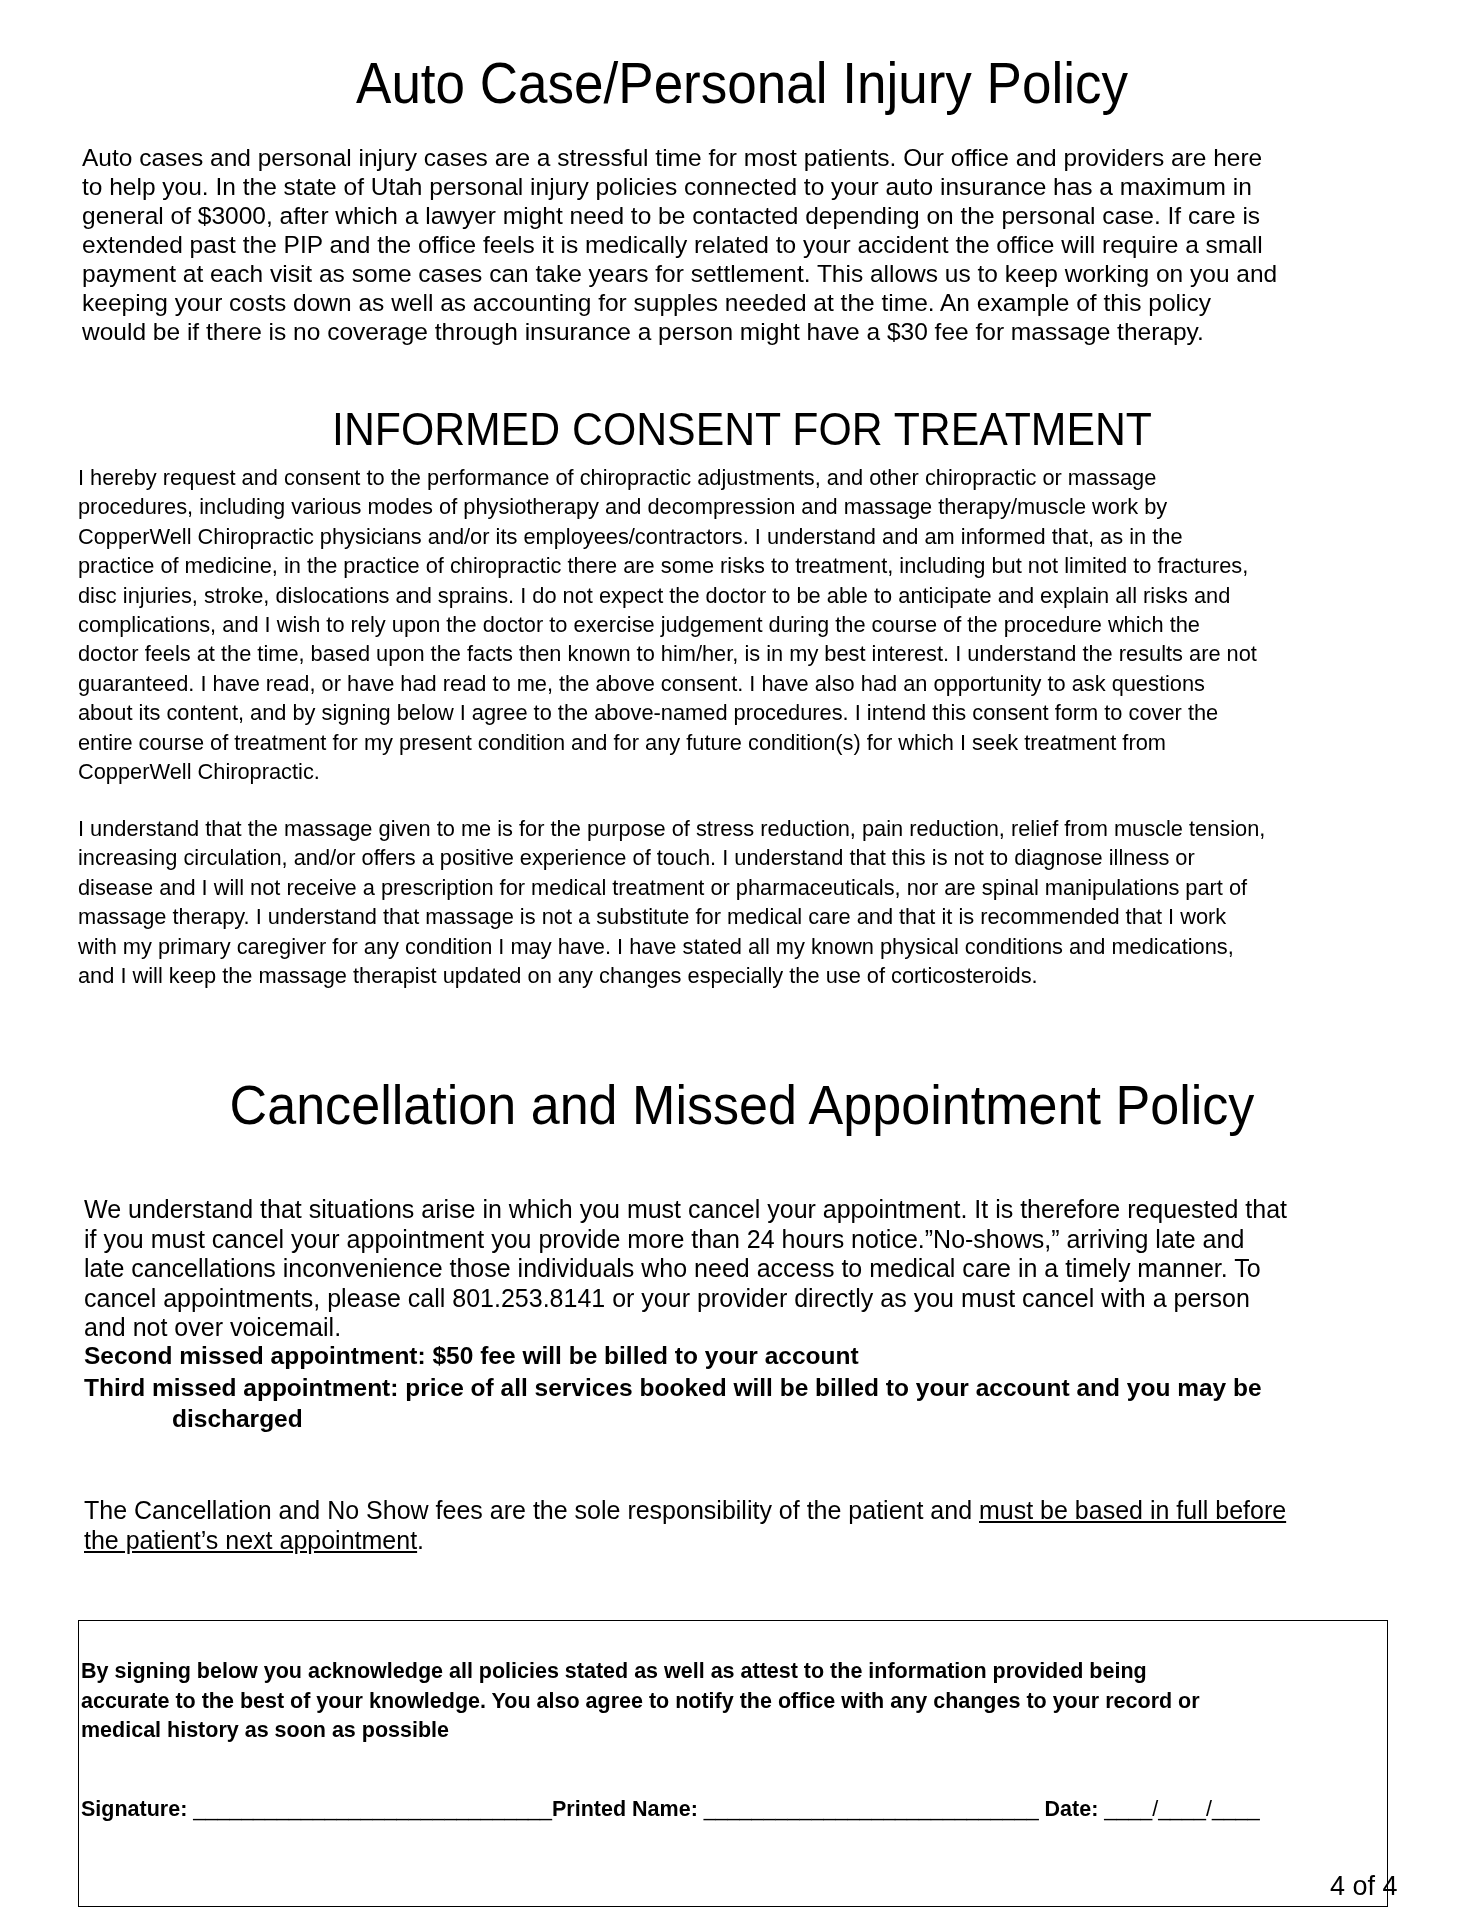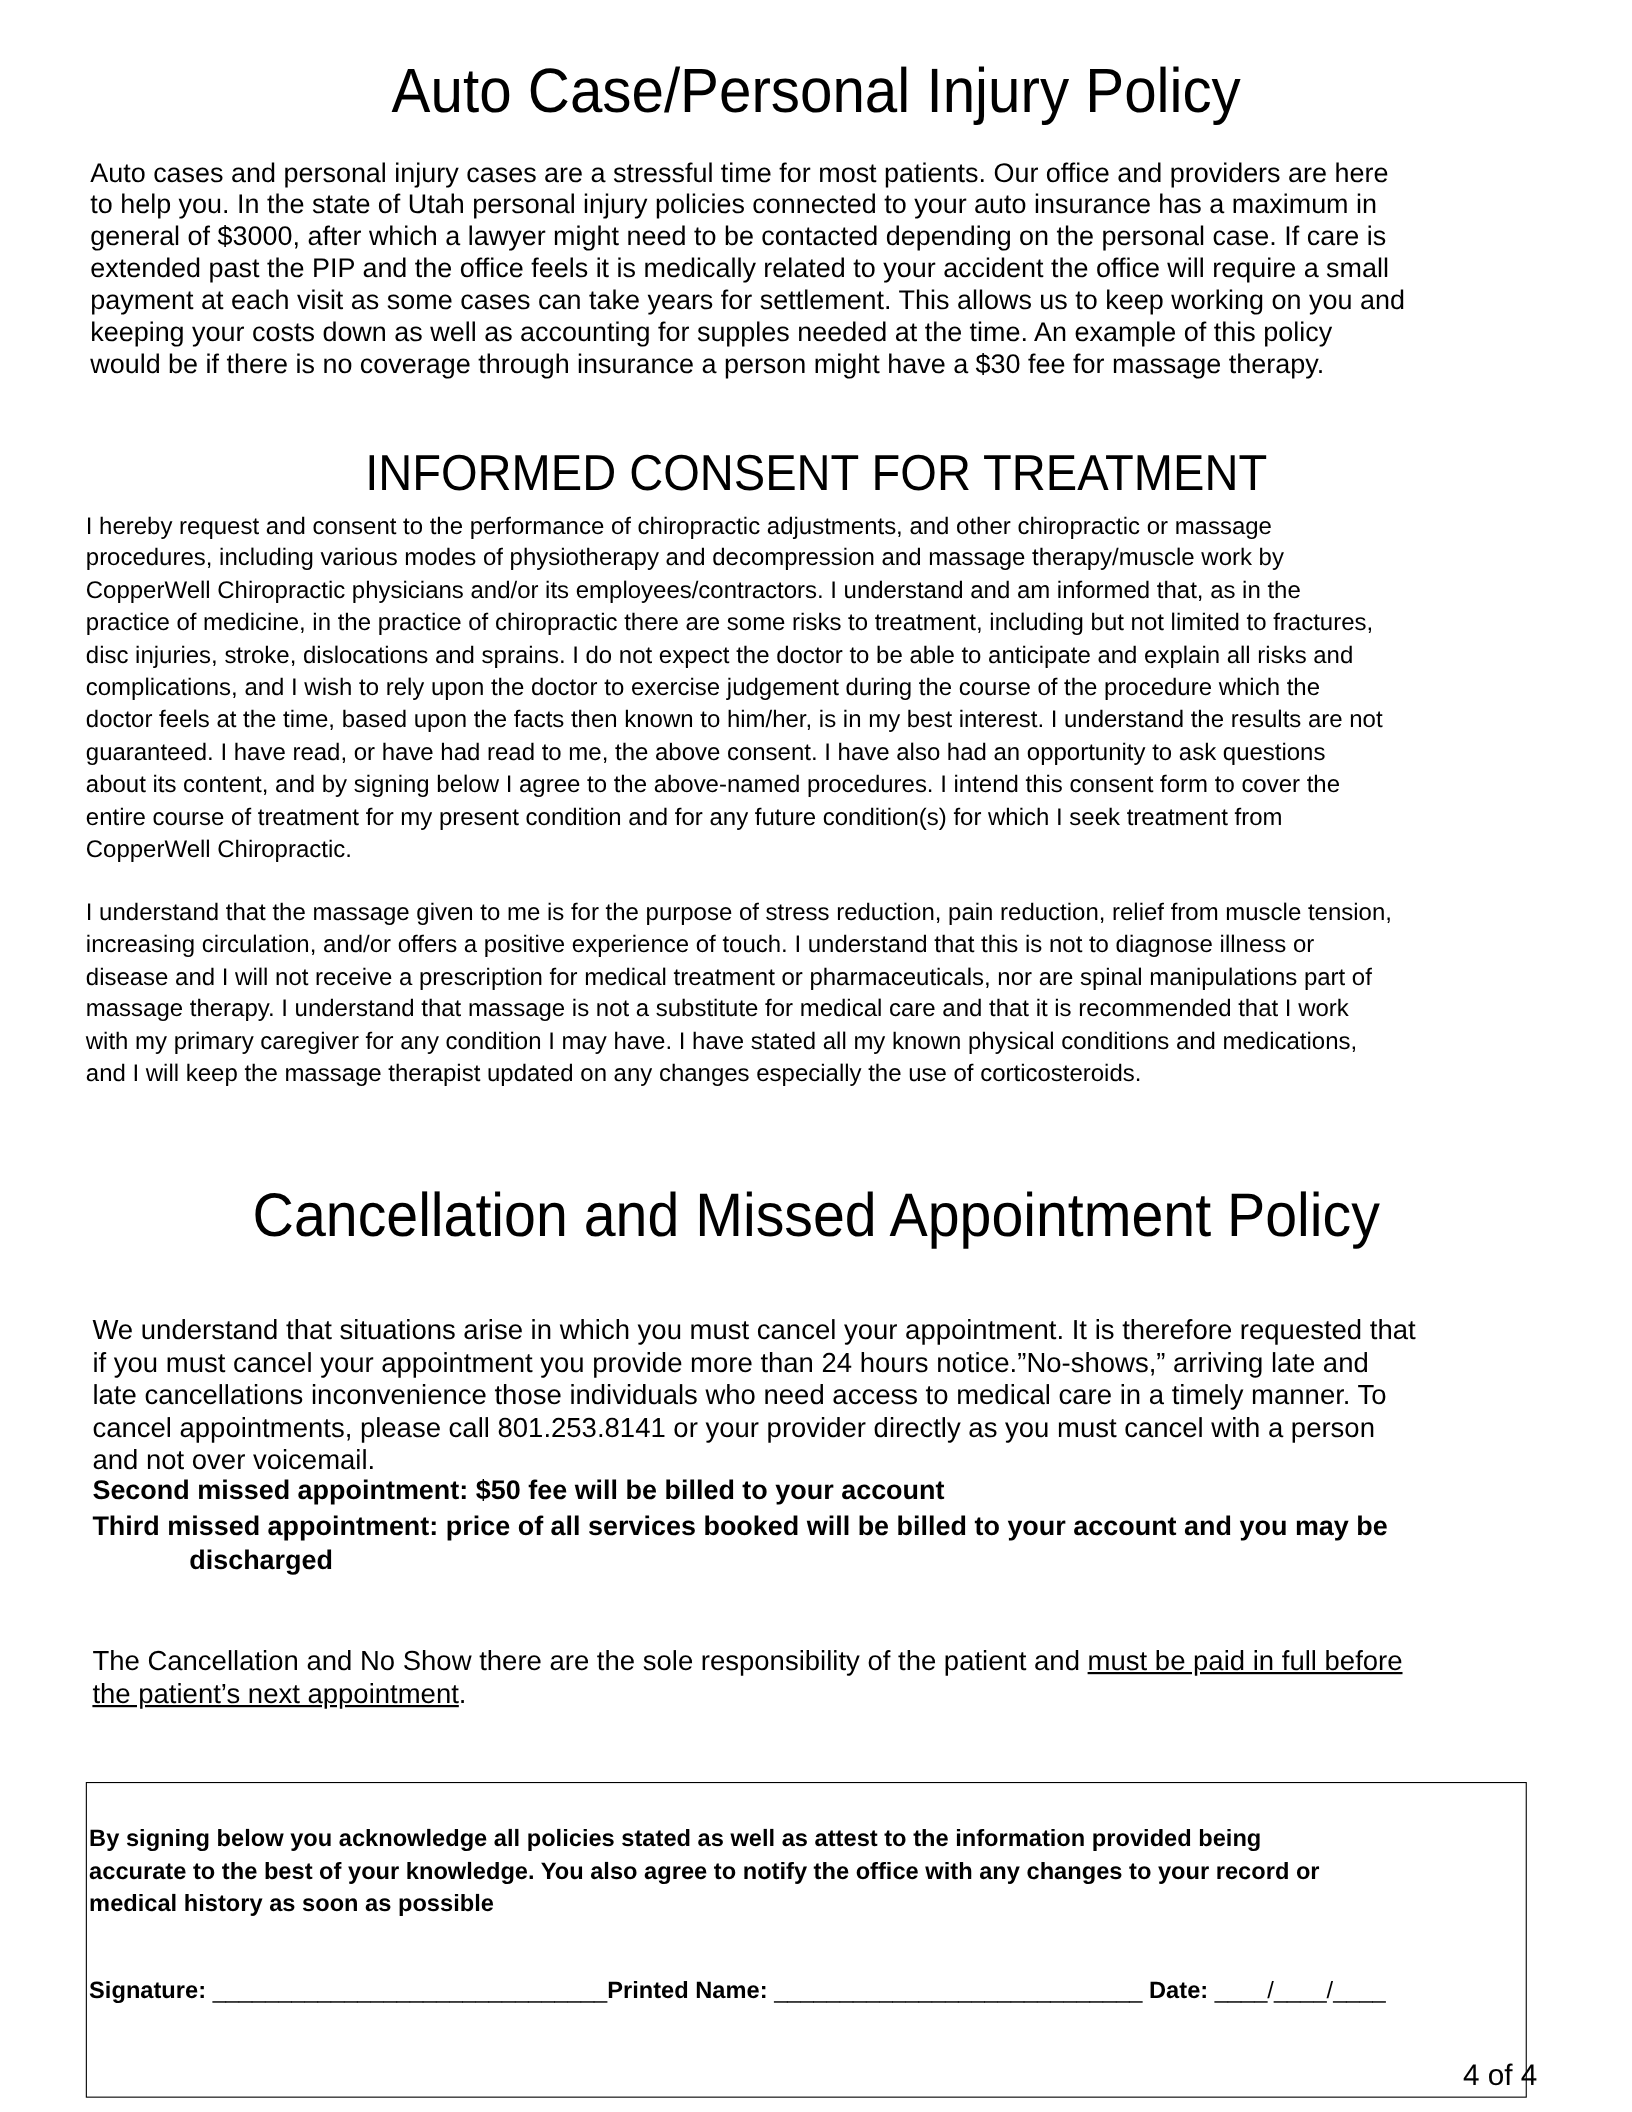--- a/index.html
+++ b/index.html
@@ -62,21 +62,21 @@
 late cancellations inconvenience those individuals who need access to medical care in a timely manner. To
 cancel appointments, please call 801.253.8141 or your provider directly as you must cancel with a person
 and not over voicemail.</p>
 
 <div class="abs fees">
   <span class="line">Second missed appointment: $50 fee will be billed to your account</span>
   <span class="line">Third missed appointment: price of all services booked will be billed to your account and you may be</span>
   <span class="indent">discharged</span>
 </div>
 
-<p class="abs p5" style="margin:0;"><span>The Cancellation and No Show there are the sole responsibility of the patient and </span><u>must be paid in full before</u><br><u>the patient’s next appointment</u><span>.</span></p>
+<p class="abs p5" style="margin:0;"><span>The Cancellation and No Show fees are the sole responsibility of the patient and </span><u>must be based in full before</u><br><u>the patient’s next appointment</u><span>.</span></p>
 
 <div class="abs box">
   <div class="abs ack">By signing below you acknowledge all policies stated as well as attest to the information provided being
 accurate to the best of your knowledge.  You also agree to notify the office with any changes to your record or
 medical history as soon as possible</div>
   <div class="abs sigrow">
     <span>Signature:</span>
     <span class="blank">______________________________</span><span>Printed Name:</span>
     <span class="blank">____________________________</span>
     <span>Date:</span>

